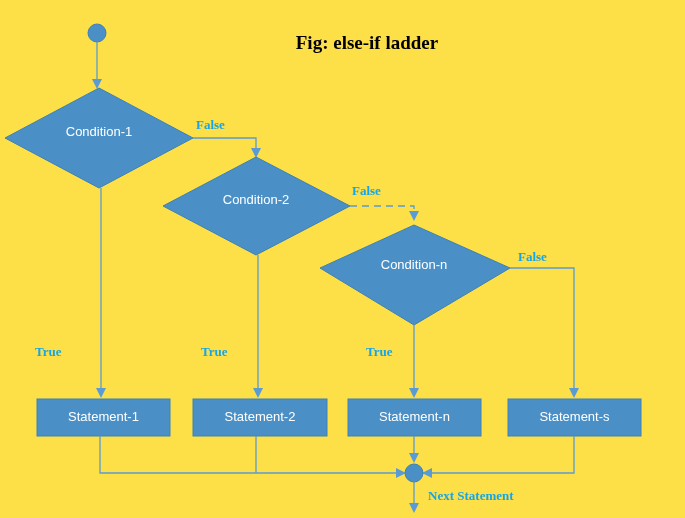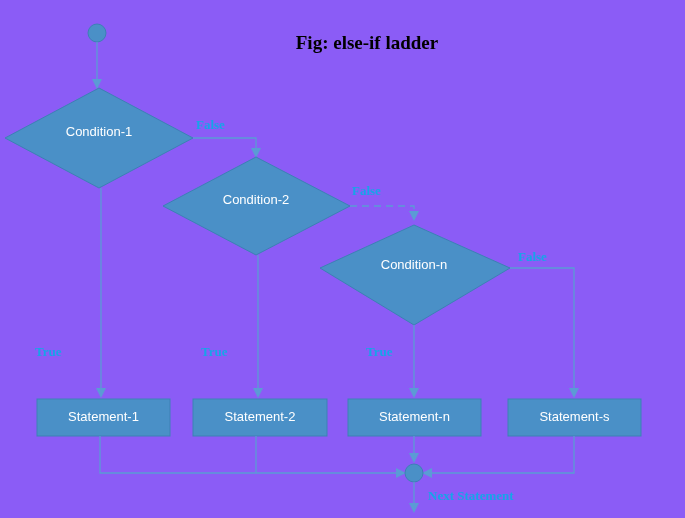--- a/index.html
+++ b/index.html
@@ -11,21 +11,21 @@
   body {
     width: 685px;
     height: 518px;
     overflow: hidden;
     font-family: "Liberation Sans", sans-serif;
   }
   #flowchart-root {
     position: relative;
     width: 685px;
     height: 518px;
-    background: #8b5cf6;
+    background: #fde047;
   }
   svg#flow-svg {
     display: block;
     width: 685px;
     height: 518px;
   }
   .node-shape {
     fill: #4a90c7;
     stroke: #3c81b5;
     stroke-width: 1;

